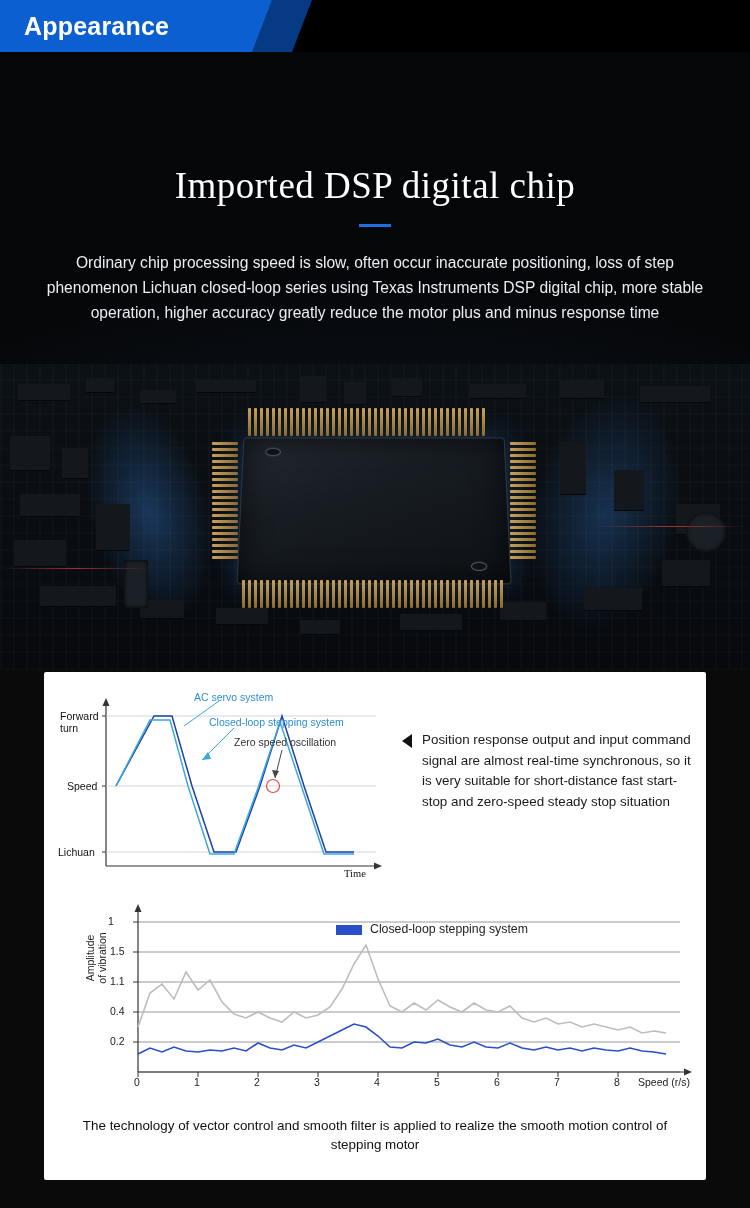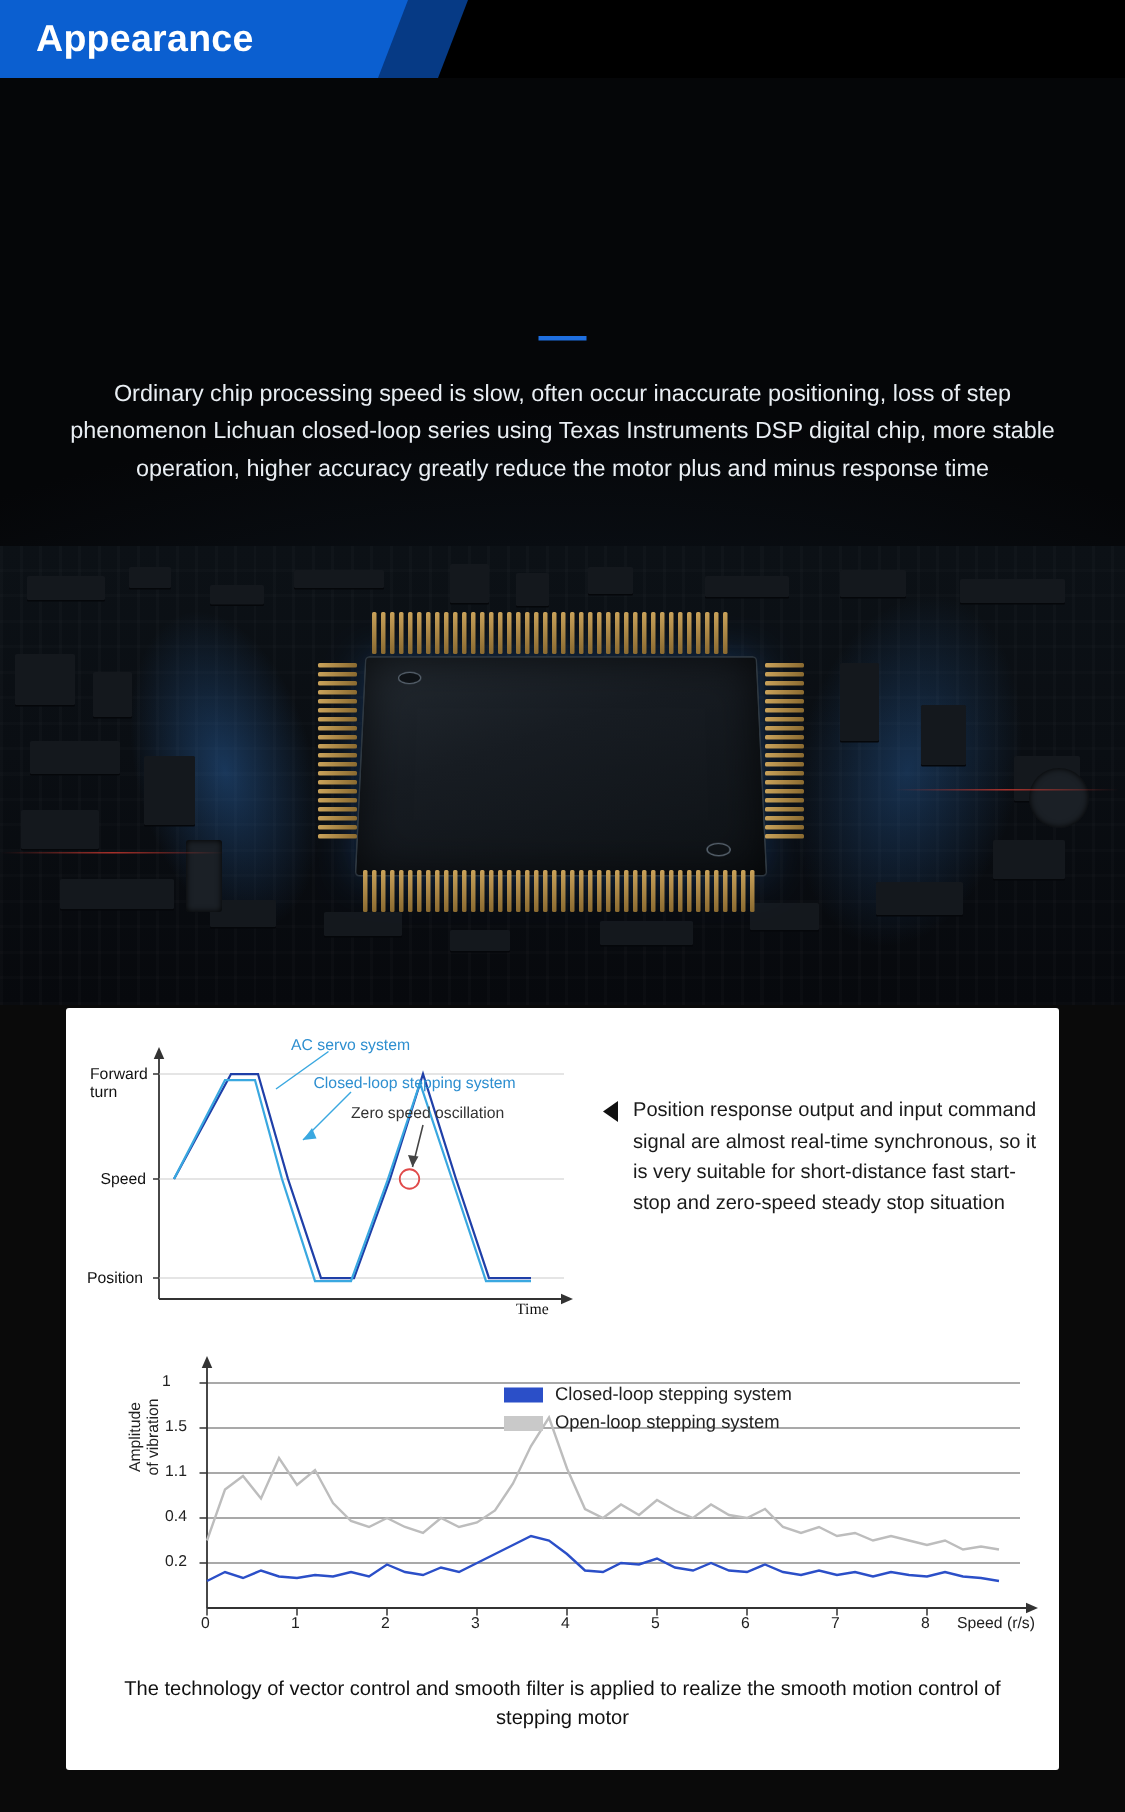--- a/index.html
+++ b/index.html
@@ -228,20 +228,21 @@
 
 <div class="page">
 
   <div class="banner">
     <div class="banner-blue"></div>
     <div class="banner-blue-dark"></div>
     <div class="banner-title">Appearance</div>
   </div>
 
   <div class="hero">
+    <div class="hero-heading">Imported DSP digital chip</div>
     <div class="hero-rule"></div>
     <div class="hero-desc">Ordinary chip processing speed is slow, often occur inaccurate positioning, loss of step phenomenon Lichuan closed-loop series using Texas Instruments DSP digital chip, more stable operation, higher accuracy greatly reduce the motor plus and minus response time</div>
 
     <div class="chip-stage">
       <div class="pcb-noise"></div>
       <div class="glow-left"></div>
       <div class="glow-right"></div>
 
       <div class="pcb-block" style="left:18px;  top:20px;  width:52px; height:16px;"></div>
       <div class="pcb-block" style="left:86px;  top:14px;  width:28px; height:14px;"></div>
@@ -446,21 +447,21 @@
         <line x1="48" y1="100" x2="52" y2="100" stroke="#333" stroke-width="1"></line>
         <line x1="48" y1="166" x2="52" y2="166" stroke="#333" stroke-width="1"></line>
         <line x1="48" y1="30" x2="52" y2="30" stroke="#333" stroke-width="1"></line>
       </svg>
 
       <div style="position:absolute; left:6px; top:24px; font-size:10.5px; color:#111; line-height:12px;">
         <span>Forward</span><br>
         <span>turn</span>
       </div>
       <div style="position:absolute; left:13px; top:94px; font-size:10.5px; color:#111;">Speed</div>
-      <div style="position:absolute; left:4px; top:160px; font-size:10.5px; color:#111;">Position</div>
+      <div style="position:absolute; left:4px; top:160px; font-size:10.5px; color:#111;">Lichuan</div>
       <div style="position:absolute; left:290px; top:182px; font-size:10.5px; color:#111;font-family:Liberation Serif, serif;">Time</div>
 
       <div style="position:absolute; left:140px; top:5px; font-size:10.5px; color:#2e8fd0;">AC servo system</div>
       <div style="position:absolute; left:155px; top:30px; font-size:10.5px; color:#2e8fd0;">Closed-loop stepping system</div>
       <div style="position:absolute; left:180px; top:50px; font-size:10.5px; color:#333;">Zero speed oscillation</div>
     </div>
 
     <div class="note-arrow"></div>
     <div class="diag-note">Position response output and input command signal are almost real-time synchronous, so it is very suitable for short-distance fast start-stop and zero-speed steady stop situation</div>
 
@@ -529,23 +530,19 @@
         <span>Amplitude</span><br>
         <span>of vibration</span>
       </div>
 
       
       <div class="legend">
         <div class="legend-row">
           <span class="swatch" style="background:#2b4fc8;"></span>
           <span>Closed-loop stepping system</span>
         </div>
-        <div class="legend-row">
-          <span class="swatch" style="background:#c9c9c9;"></span>
-          <span>Open-loop stepping system</span>
-        </div>
       </div>
     </div>
 
     <div class="caption">The technology of vector control and smooth filter is applied to realize the smooth motion control of stepping motor</div>
   </div>
 
 </div>
 
 </body></html>

